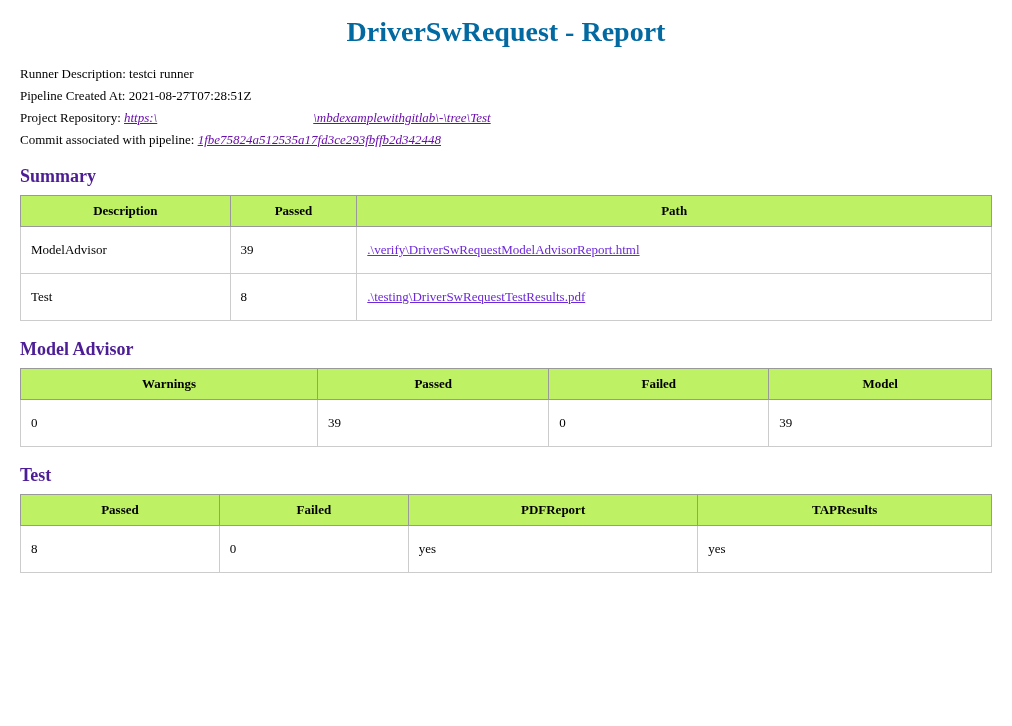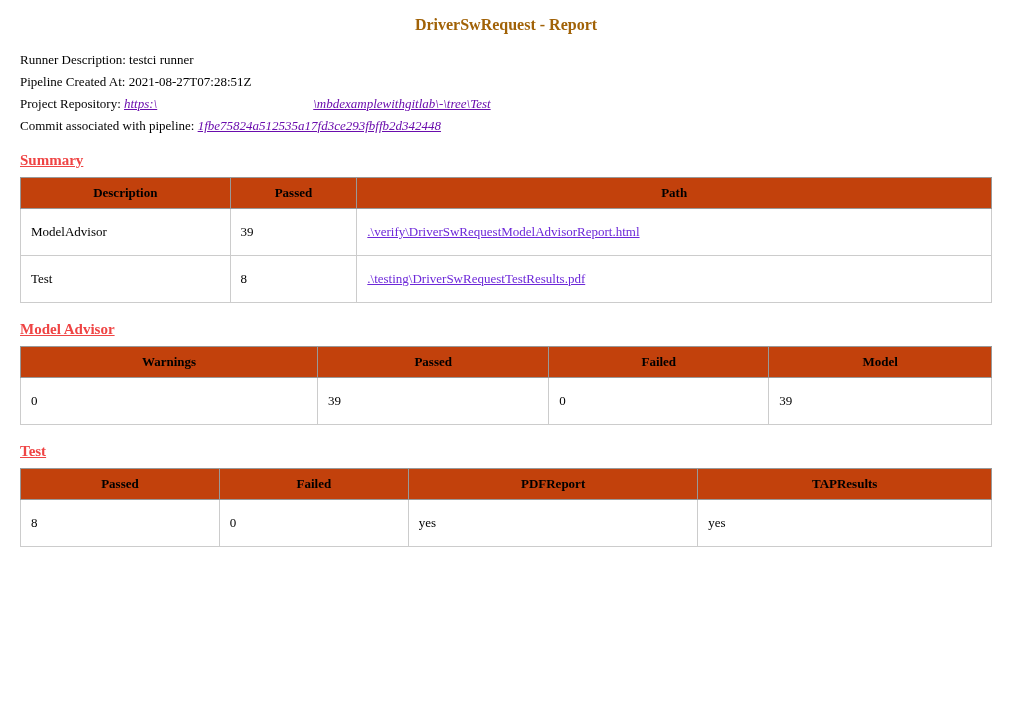--- a/index.html
+++ b/index.html
@@ -6,53 +6,52 @@
     body {
       font-family: serif;
       font-size: 13px;
       background: #fff;
       color: #000;
       padding: 16px 20px;
       width: 1012px;
     }
     h1 {
       text-align: center;
-      color: #a16207;
-      font-size: 16px;
+      color: #0369a1;
+      font-size: 28px;
       font-weight: bold;
       margin-bottom: 18px;
     }
     .meta-block {
       margin-bottom: 6px;
       font-size: 13px;
     }
     .meta-block strong {
       font-weight: normal;
     }
     .meta-block a {
       color: #6a0dad;
       text-decoration: underline;
       font-style: italic;
     }
     .section-title {
-      font-size: 15px;
+      font-size: 18px;
       font-weight: bold;
-      color: #ef4444;
+      color: #4c1d95;
       margin-top: 18px;
       margin-bottom: 8px;
-      text-decoration: underline;
     }
     table {
       width: 100%;
       border-collapse: collapse;
       margin-bottom: 16px;
       border: 1px solid #999;
     }
     thead tr {
-      background-color: #c2410c;
+      background-color: #bef264;
     }
     thead th {
       border: 1px solid #999;
       padding: 7px 10px;
       text-align: center;
       font-weight: bold;
       font-size: 13px;
       color: #000;
     }
     tbody tr {

